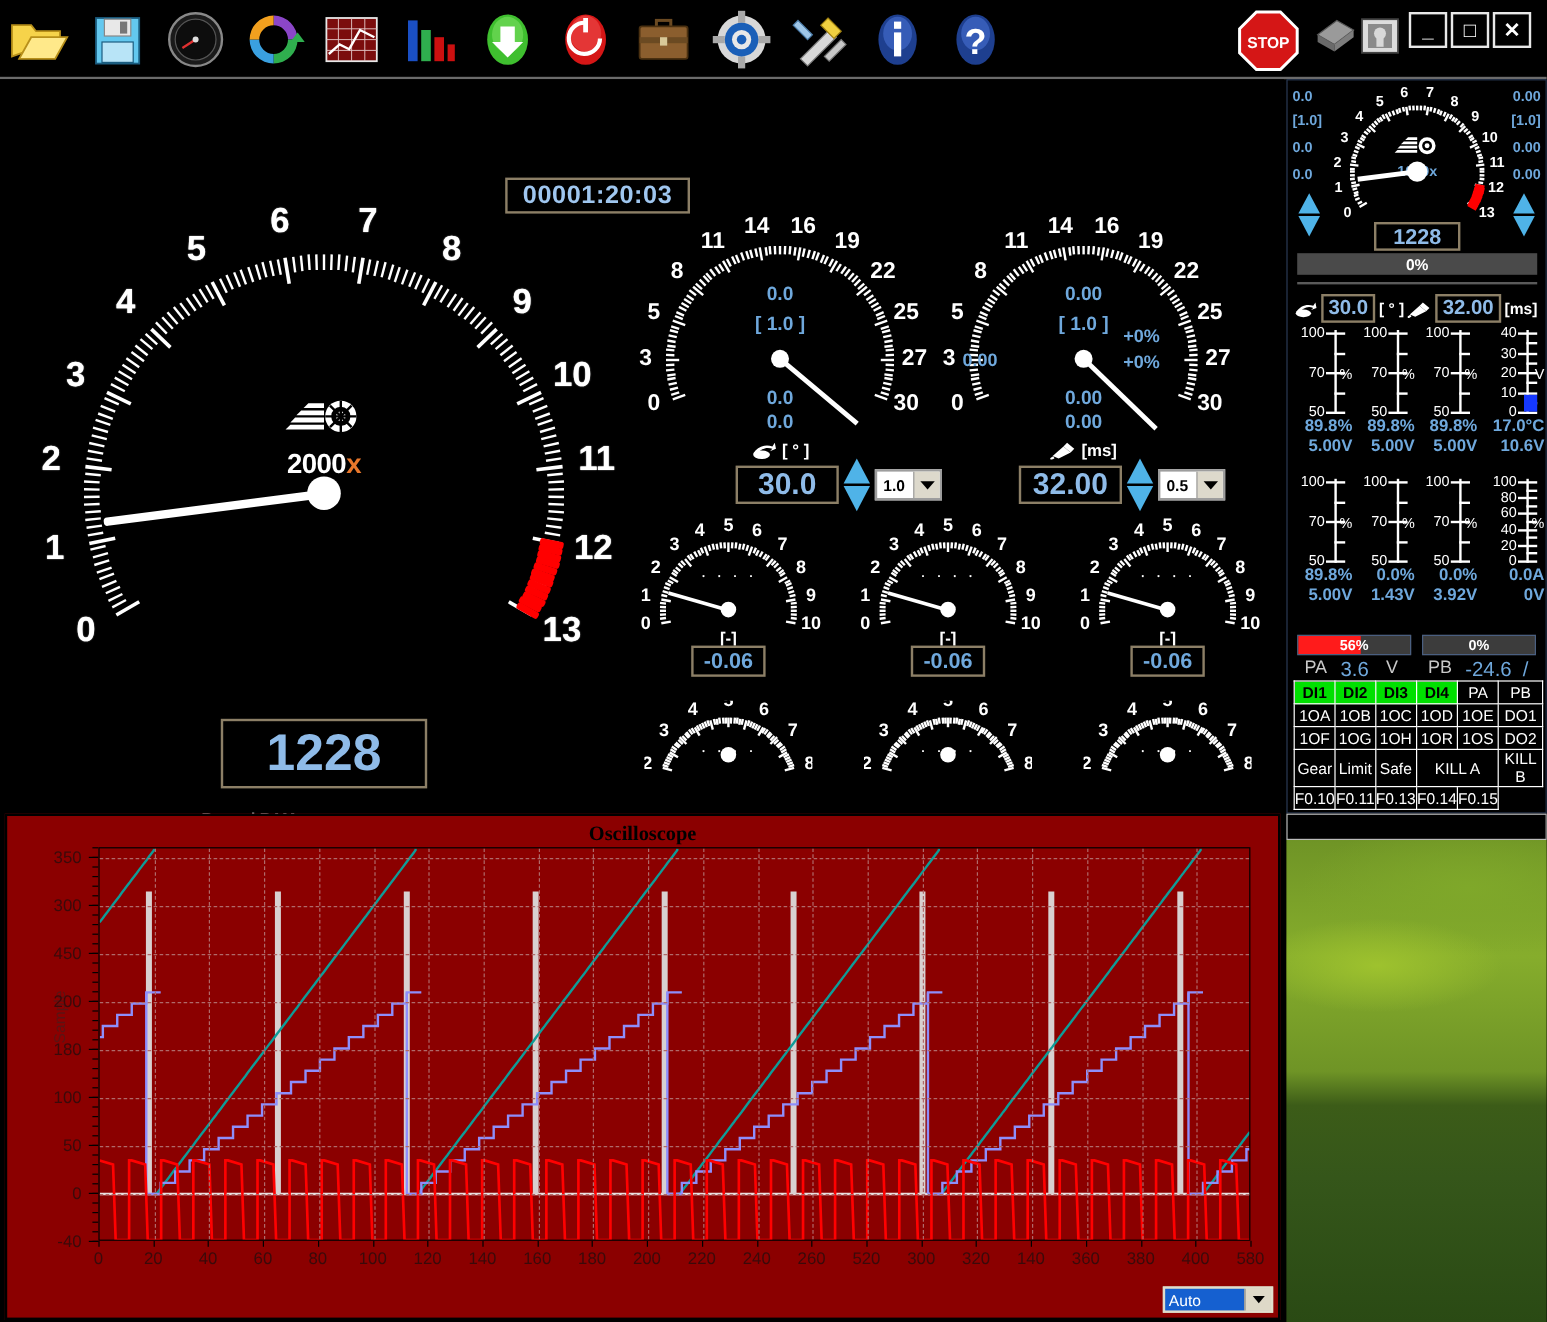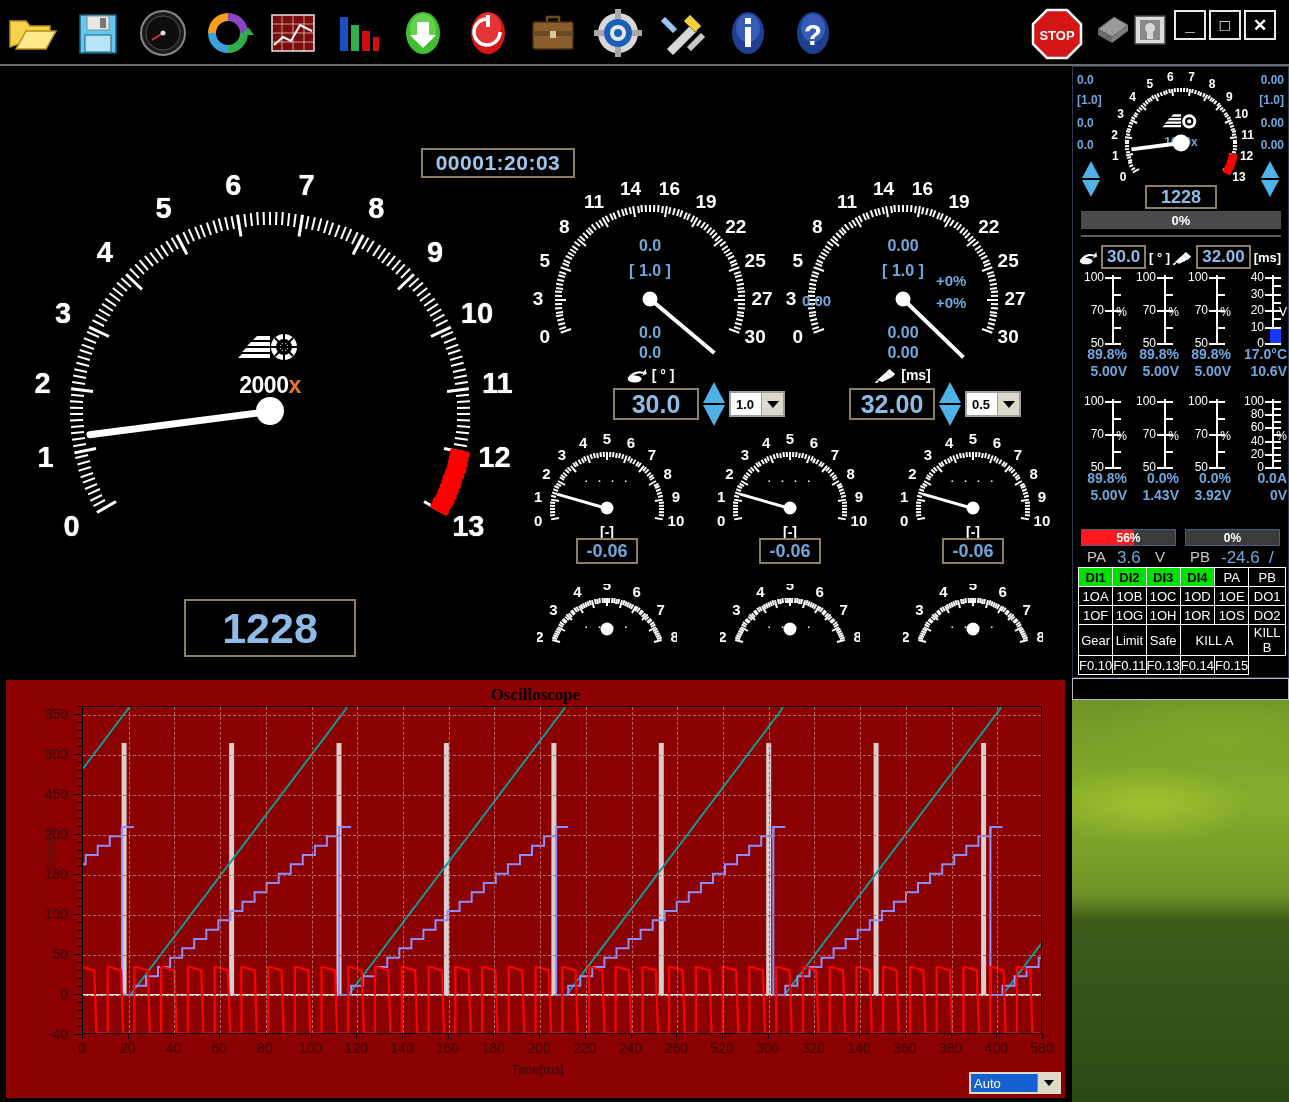--- a/index.html
+++ b/index.html
@@ -1818,21 +1818,20 @@
         <div class="ytm" style="left:853.1px;top:354px;width:1px;height:5px;"></div>
         <div class="xtick" style="left:898.9px; top:360px;">360</div>
         <div class="ytm" style="left:898.9px;top:354px;width:1px;height:5px;"></div>
         <div class="xtick" style="left:944.6px; top:360px;">380</div>
         <div class="ytm" style="left:944.6px;top:354px;width:1px;height:5px;"></div>
         <div class="xtick" style="left:990.3px; top:360px;">400</div>
         <div class="ytm" style="left:990.3px;top:354px;width:1px;height:5px;"></div>
         <div class="xtick" style="left:1036.0px; top:360px;">580</div>
         <div class="ytm" style="left:1036.0px;top:354px;width:1px;height:5px;"></div>
       </div>
-    <div id="xlabel">Time[ms]</div>
 
     <div id="plot"><div>
           <div class="gv" style="left:45.7px;"></div>
           <div class="gv" style="left:91.4px;"></div>
           <div class="gv" style="left:137.1px;"></div>
           <div class="gv" style="left:182.9px;"></div>
           <div class="gv" style="left:228.6px;"></div>
           <div class="gv" style="left:274.3px;"></div>
           <div class="gv" style="left:320.0px;"></div>
           <div class="gv" style="left:365.7px;"></div>

